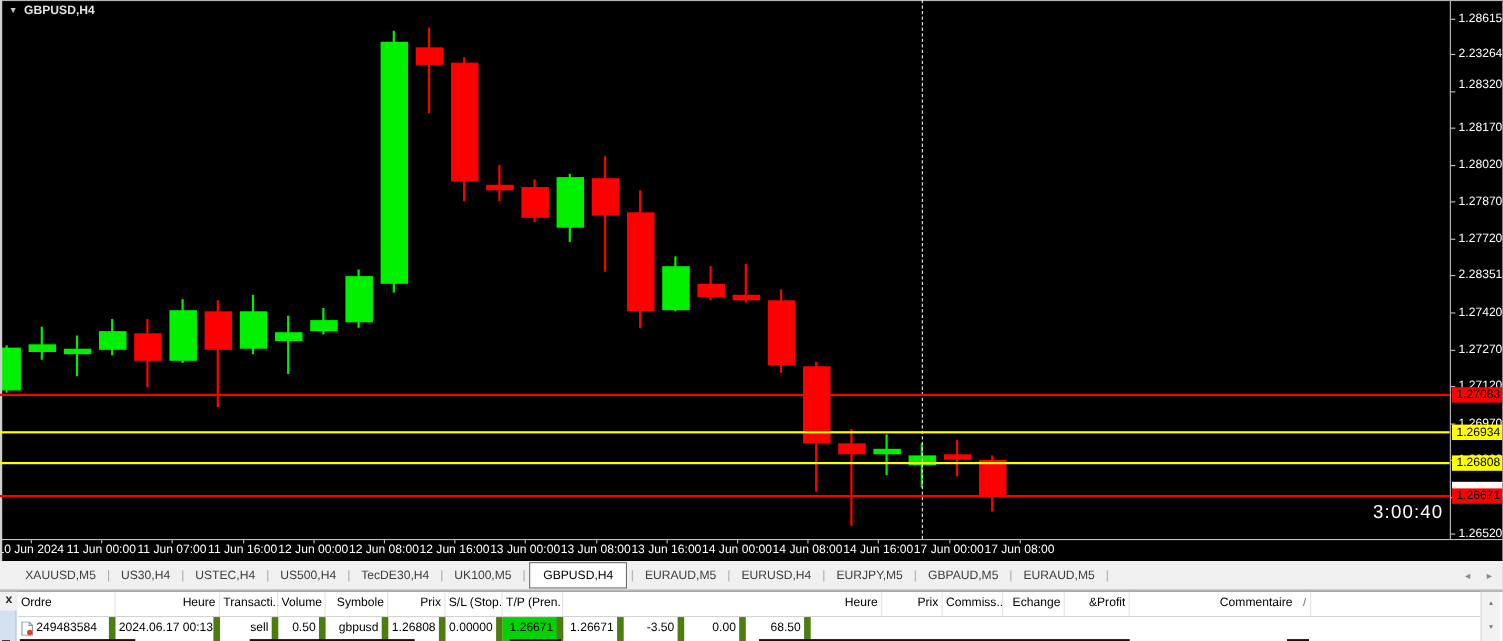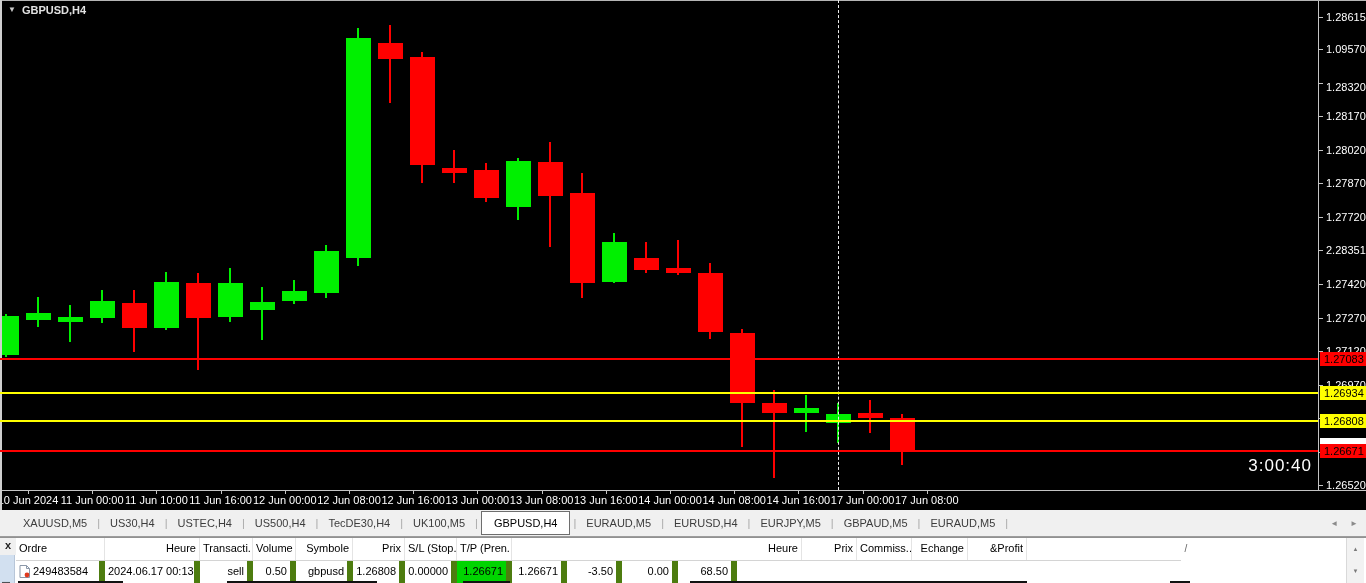--- a/index.html
+++ b/index.html
@@ -129,23 +129,23 @@
         <div class="day-sep" style="left: 838px;"></div>
         <div class="hline" style="top: 358.2px; background: rgb(255, 0, 0);"></div>
         <div class="hline" style="top: 391.5px; background: rgb(255, 255, 0);"></div>
         <div class="hline" style="top: 419.7px; background: rgb(255, 255, 0);"></div>
         <div class="hline" style="top: 450.3px; background: rgb(255, 0, 0);"></div>
       </div>
     <div class="y-axis" id="yaxis">
         <div class="ytick-dash" style="top: 17px;"></div>
         <div class="ytick-label" style="top: 11px;">1.28615</div>
         <div class="ytick-dash" style="top: 49.4px;"></div>
-        <div class="ytick-label" style="top: 43.4px;">1.09570</div>
+        <div class="ytick-label" style="top: 43.4px;">2.23264</div>
         <div class="ytick-dash" style="top: 82.9px;"></div>
-        <div class="ytick-label" style="top: 81px;">1.28320</div>
+        <div class="ytick-label" style="top: 71px;">1.28320</div>
         <div class="ytick-dash" style="top: 116.4px;"></div>
         <div class="ytick-label" style="top: 110.4px;">1.28170</div>
         <div class="ytick-dash" style="top: 149.9px;"></div>
         <div class="ytick-label" style="top: 143.9px;">1.28020</div>
         <div class="ytick-dash" style="top: 183.4px;"></div>
         <div class="ytick-label" style="top: 177.4px;">1.27870</div>
         <div class="ytick-dash" style="top: 216.9px;"></div>
         <div class="ytick-label" style="top: 210.9px;">1.27720</div>
         <div class="ytick-dash" style="top: 250.4px;"></div>
         <div class="ytick-label" style="top: 244.4px;">2.28351</div>
@@ -168,21 +168,21 @@
         <div class="price-tag" style="top: 385.5px; background: rgb(255, 255, 0);">1.26934</div>
         <div class="price-tag" style="top: 413.7px; background: rgb(255, 255, 0);">1.26808</div>
         <div class="price-tag" style="top: 444.3px; background: rgb(255, 0, 0);">1.26671</div>
       </div>
     <div class="x-axis" id="xaxis">
         <div class="xtick-dash" style="left: 28px;"></div>
         <div class="xtick-label" style="left: 28px;">10 Jun 2024</div>
         <div class="xtick-dash" style="left: 92.2px;"></div>
         <div class="xtick-label" style="left: 92.2px;">11 Jun 00:00</div>
         <div class="xtick-dash" style="left: 156.4px;"></div>
-        <div class="xtick-label" style="left: 156.4px;">11 Jun 10:00</div>
+        <div class="xtick-label" style="left: 156.4px;">11 Jun 07:00</div>
         <div class="xtick-dash" style="left: 220.6px;"></div>
         <div class="xtick-label" style="left: 220.6px;">11 Jun 16:00</div>
         <div class="xtick-dash" style="left: 284.8px;"></div>
         <div class="xtick-label" style="left: 284.8px;">12 Jun 00:00</div>
         <div class="xtick-dash" style="left: 349px;"></div>
         <div class="xtick-label" style="left: 349px;">12 Jun 08:00</div>
         <div class="xtick-dash" style="left: 413.2px;"></div>
         <div class="xtick-label" style="left: 413.2px;">12 Jun 16:00</div>
         <div class="xtick-dash" style="left: 477.4px;"></div>
         <div class="xtick-label" style="left: 477.4px;">13 Jun 00:00</div>
@@ -254,20 +254,21 @@
           <div class="th ar" style="width: 43px;">Volume</div>
           <div class="th ar" style="width: 57px;">Symbole</div>
           <div class="th ar" style="width: 52px;">Prix</div>
           <div class="th ar" style="width: 52px;">S/L (Stop...</div>
           <div class="th ar" style="width: 55px;">T/P (Pren...</div>
           <div class="th ar" style="width: 290px;">Heure</div>
           <div class="th ar" style="width: 55px;">Prix</div>
           <div class="th ar" style="width: 55px;">Commiss...</div>
           <div class="th ar" style="width: 56px;">Echange</div>
           <div class="th ar" style="width: 59px;">&amp;Profit</div>
+          <div class="th ar" style="width: 165px; padding-right: 16px;">Commentaire</div>
           <div class="th" style="width: 154px; border-right: none;"></div>
         </div>
       <div class="sort-slash">/</div>
 
       <div class="td-row" id="trow">
         <div class="td al" id="cell-order" style="width: 89px;">
           <span class="order-cell">
             <svg width="11" height="13" viewBox="0 0 11 13">
               <path d="M1 0.5 H7.5 L10.5 3.5 V12.5 H1 Z" fill="#ffffff" stroke="#8a97a8" stroke-width="1"></path>
               <path d="M7.5 0.5 V3.5 H10.5" fill="none" stroke="#8a97a8" stroke-width="1"></path>

